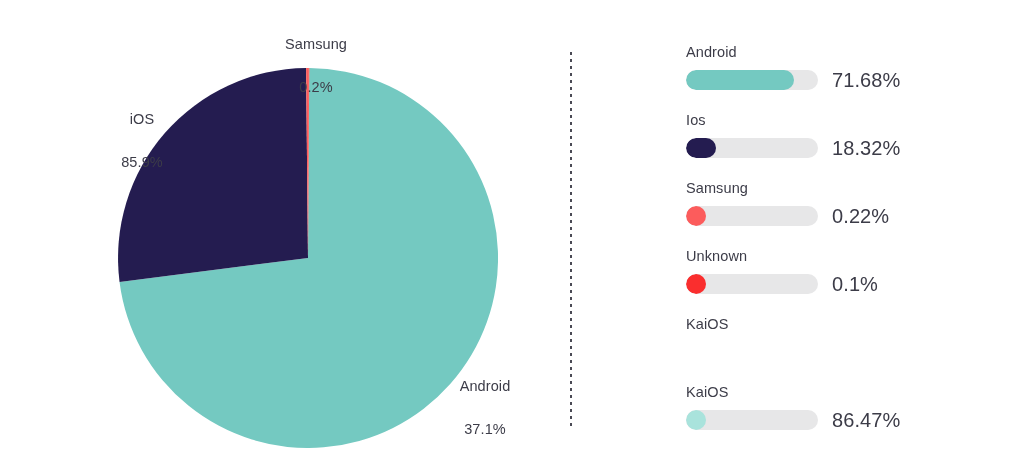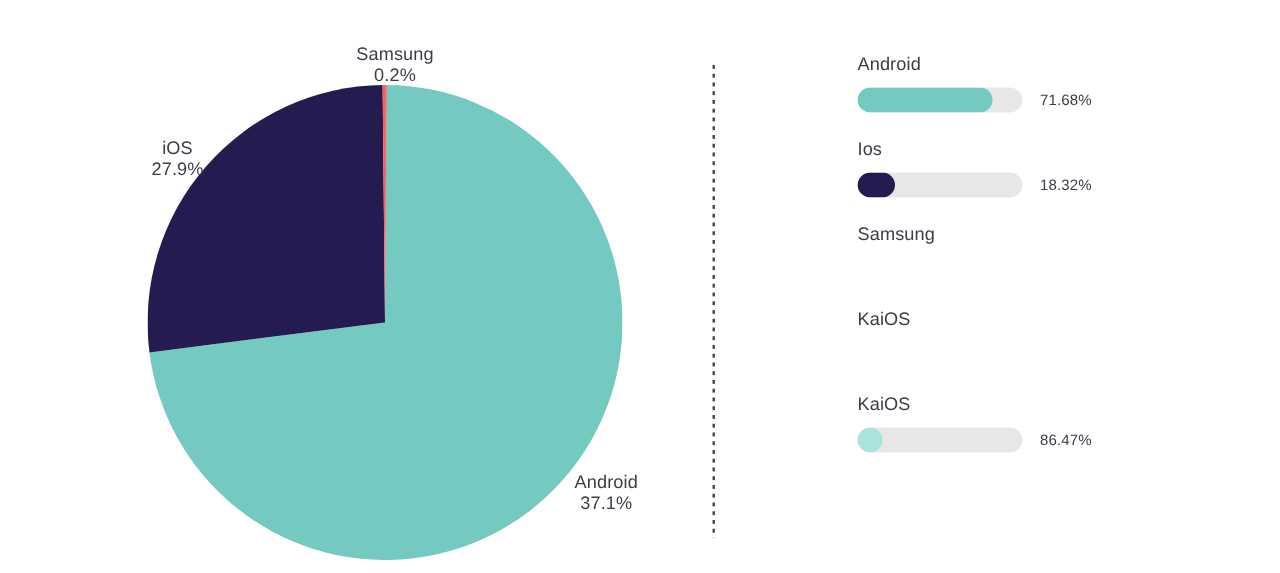--- a/index.html
+++ b/index.html
@@ -42,21 +42,21 @@
 
   .pie-label {
     position: absolute;
     font-size: 14.5px;
     line-height: 17px;
     color: #3c3c48;
     white-space: nowrap;
     letter-spacing: 0.1px;
   }
   .pie-label .pl-name { display: block; }
-  .pie-label .pl-val  { display: block; }
+  .pie-label .pl-val  { display: block; margin-top: 26px; }
 
   .pie-label.samsung {
     left: 246px;
     top: 36px;
     width: 140px;
     text-align: center;
   }
   .pie-label.ios {
     left: 104px;
     top: 111px;
@@ -124,21 +124,21 @@
   .bar-fill {
     position: absolute;
     left: 0;
     top: 0;
     height: 20px;
     border-radius: 10px;
     min-width: 20px;
   }
 
   .bar-value {
-    font-size: 12px;
+    font-size: 20px;
     line-height: 17px;
     color: #3c3c48;
     letter-spacing: 0.1px;
     white-space: nowrap;
     margin-left: 14px;
   }
 </style>
 </head>
 <body>
 
@@ -157,21 +157,21 @@
       <path fill="#FA2E2E" d="M 190 190 L 190.5 0 A 190 190 0 0 1 191.25 0.004 Z"></path>
     </svg>
 
     <div class="pie-label samsung">
       <span class="pl-name">Samsung</span>
       <span class="pl-val">0.2%</span>
     </div>
 
     <div class="pie-label ios">
       <span class="pl-name">iOS</span>
-      <span class="pl-val">27.9%</span>
+      <span class="pl-val">85.9%</span>
     </div>
 
     <div class="pie-label android">
       <span class="pl-name">Android</span>
       <span class="pl-val">37.1%</span>
     </div>
   </div>
 
   <div class="divider"></div>
 
@@ -192,22 +192,37 @@
       <div class="bar-line">
         <div class="bar-track" style="background: rgb(231, 231, 232);">
           <div class="bar-fill" style="background: rgb(36, 28, 80); width: 30px;"></div>
         </div>
         <div class="bar-value">18.32%</div>
       </div>
     </div>
 
     <div class="bar-row">
       <div class="row-label">Samsung</div>
-    </div>
-
+      <div class="bar-line">
+        <div class="bar-track" style="background: rgb(231, 231, 232);">
+          <div class="bar-fill" style="background: rgb(252, 92, 92); width: 20px;"></div>
+        </div>
+        <div class="bar-value">0.22%</div>
+      </div>
+    </div>
+
+    <div class="bar-row">
+      <div class="row-label">Unknown</div>
+      <div class="bar-line">
+        <div class="bar-track" style="background: rgb(231, 231, 232);">
+          <div class="bar-fill" style="background: rgb(250, 46, 46); width: 20px;"></div>
+        </div>
+        <div class="bar-value">0.1%</div>
+      </div>
+    </div>
 
     <div class="bar-row">
       <div class="row-label">KaiOS</div>
     </div>
 
     <div class="bar-row">
       <div class="row-label">KaiOS</div>
       <div class="bar-line">
         <div class="bar-track" style="background: rgb(231, 231, 232);">
           <div class="bar-fill" style="background: rgb(169, 227, 220); width: 20px;"></div>

